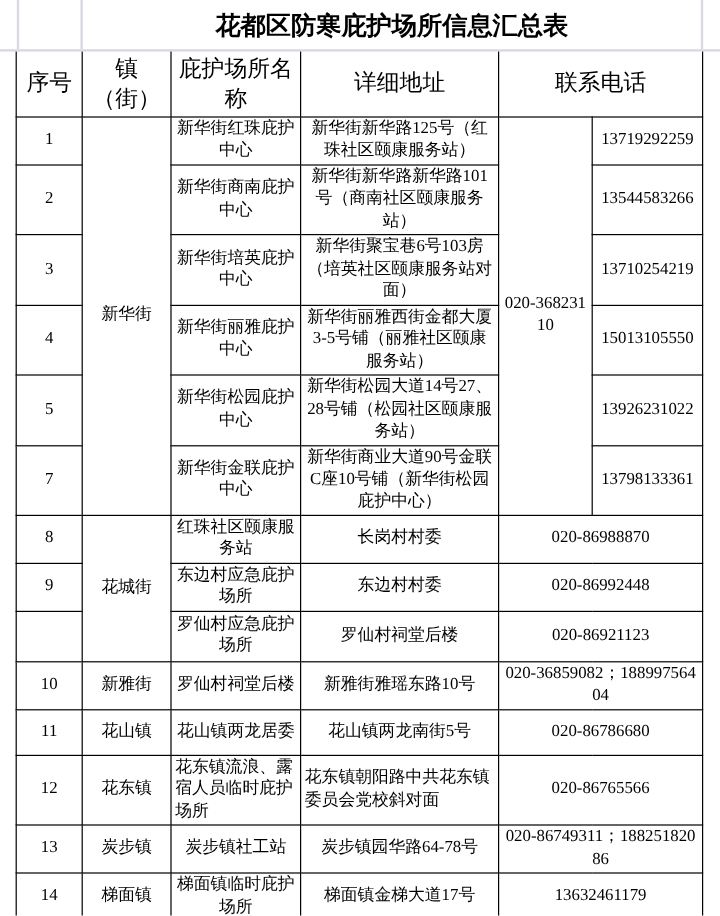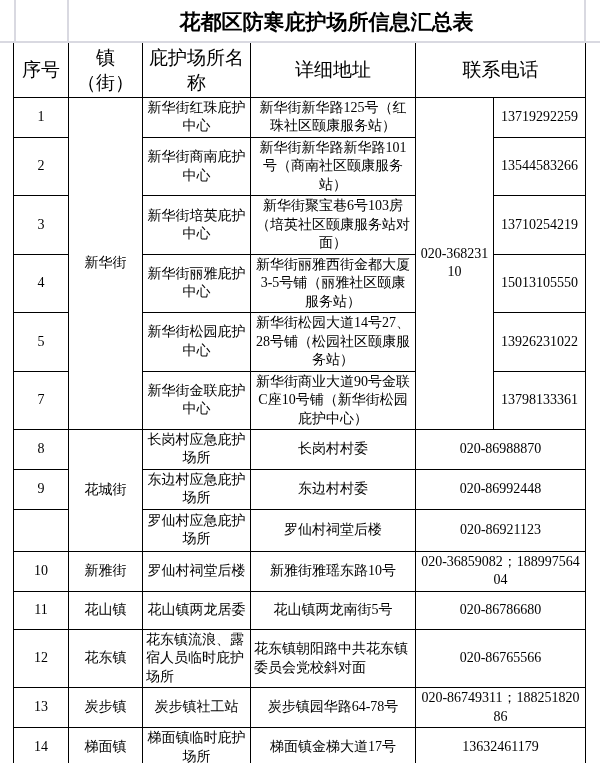--- a/index.html
+++ b/index.html
@@ -123,21 +123,21 @@
       </tr>
       <tr style="height: 38px;">
         <td>7</td>
         <td>新华街金联庇护中心</td>
         <td>新华街商业大道90号金联C座10号铺（新华街松园庇护中心）</td>
         <td colspan="1">13798133361</td>
       </tr>
       <tr style="height: 40px;">
         <td>8</td>
         <td rowspan="3">花城街</td>
-        <td>长岗村应急庇护场所</td>
+        <td>红珠社区颐康服务站</td>
         <td>长岗村村委</td>
         <td colspan="2">020-86988870</td>
       </tr>
       <tr style="height: 38px;">
         <td>9</td>
         <td>东边村应急庇护场所</td>
         <td>东边村村委</td>
         <td colspan="2">020-86992448</td>
       </tr>
       <tr style="height: 42px; margin-top: 46px;">

